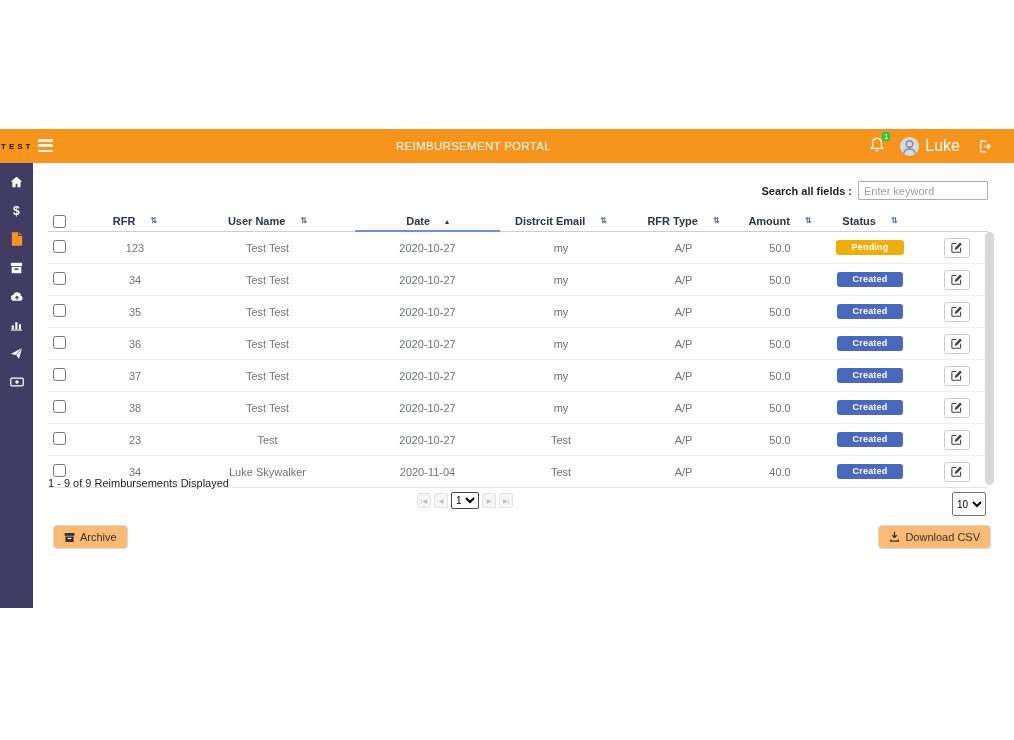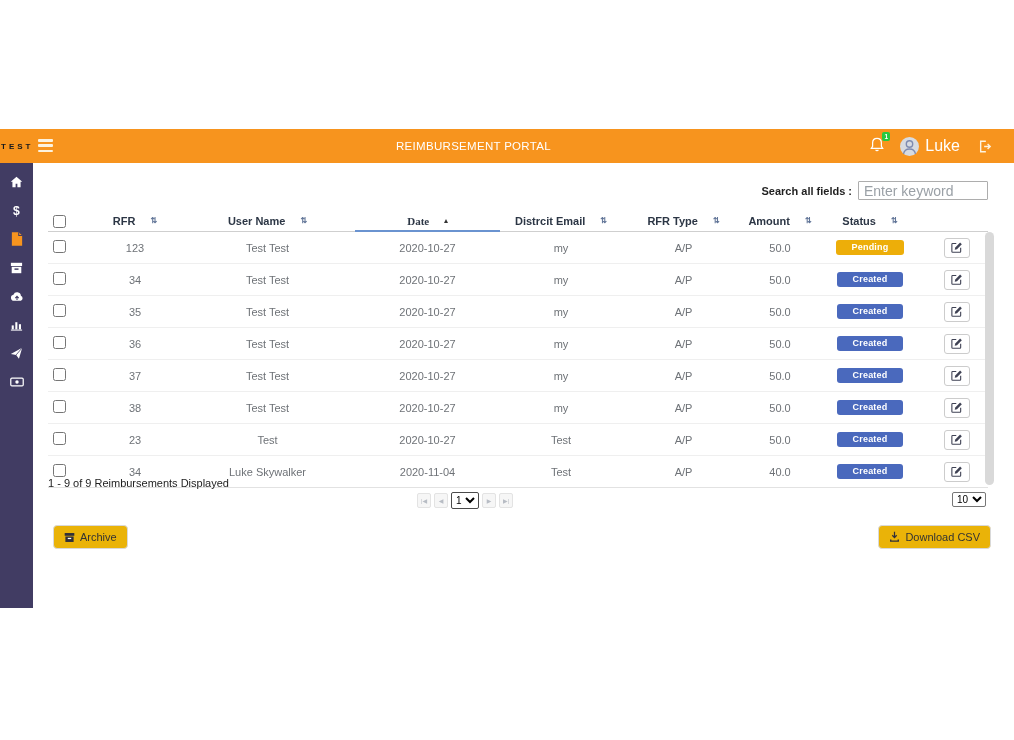--- a/index.html
+++ b/index.html
@@ -28,30 +28,30 @@
   .sidebar { position:absolute; top:163px; left:0; width:33px; height:445px;
     background:#413C63; padding-top:5px; z-index:2; }
   .side-item { height:28.5px; display:flex; align-items:center; justify-content:center; cursor:pointer; }
   .side-item svg { display:block; }
 
   .content { position:absolute; top:163px; left:33px; width:981px; height:445px; background:#fff; }
 
   .search-row { position:absolute; top:18px; right:26px; display:flex; align-items:center; }
   .search-label { font-size:11px; font-weight:bold; color:#1f1f1f; margin-right:6px; }
   .search-input { width:130px; height:19px; border:1px solid #adadad; border-radius:1px;
-    font-size:14px; padding:4px 5px; color:#333; font-family:"Liberation Sans", sans-serif; }
+    font-size:11px; padding:4px 5px; color:#333; font-family:"Liberation Sans", sans-serif; }
   .search-input::placeholder { color:#9aa0a6; }
 
   .table-wrap { position:absolute; top:47px; left:15px; width:940px; }
   .grid-row { display:grid; grid-template-columns:42px 90px 175px 145px 122px 123px 70px 110px 63px; align-items:center; }
   .thead { height:22px; border-bottom:1px solid #cfcfcf; }
   .th { height:22px; display:flex; align-items:center; justify-content:center; gap:15px;
     font-size:11px; font-weight:bold; color:#2c3645; cursor:pointer; }
   .th.check-col { justify-content:flex-start; padding-left:5px; cursor:default; }
-  .th.sorted { box-shadow:inset 0 -2px 0 #6a93d0;font-family:Liberation Serif, serif; }
+  .th.sorted { box-shadow:inset 0 -2px 0 #6a93d0; }
   .sort-icon { font-size:8px; color:#5f7396; line-height:1; }
   .th.sorted .sort-icon { font-size:7px; color:#333; }
   .tr { height:32px; border-bottom:1px solid #efefef; }
   .tr:last-child { border-bottom:1px solid #e2e2e2; }
   .td { font-size:11px; color:#6e7277; text-align:center; }
   .td.check-col { text-align:left; padding-left:5px; }
   input[type=checkbox] { width:13px; height:13px; accent-color:#fff; cursor:pointer; }
   .badge { display:inline-block; padding:2px 16px 3px; border-radius:3px; color:#fff;
     font-size:9px; font-weight:bold; letter-spacing:.2px; }
   .edit-btn { width:26px; height:20px; background:#fff; border:1px solid #ccc; border-radius:3px;
@@ -59,25 +59,25 @@
 
   .scroll-thumb { position:absolute; left:952px; top:69px; width:9px; height:253px;
     background:#d9d9d9; border-radius:5px; cursor:grab; }
 
   .summary { position:absolute; left:15px; top:314px; font-size:11px; color:#1d1d1d; }
   .paginator { position:absolute; left:384px; top:329px; display:flex; align-items:center; gap:3px; }
   .pg-btn { width:14px; height:15px; background:#f6f6f6; border:1px solid #e3e3e3; border-radius:2px;
     color:#b7bcc4; font-size:6px; display:flex; align-items:center; justify-content:center; cursor:default; }
   .pg-select { height:17px; font-size:10px; border:1px solid #4a4a4a; border-radius:2px;
     background:#fff; font-family:"Liberation Sans", sans-serif; }
-  .size-select { position:absolute; left:919px; top:329px; width:34px; height:15px; font-size:10px;
+  .size-select { position:absolute; left:919px; top:329px; width:34px; height:24px; font-size:10px;
     border:1px solid #767676; border-radius:2px; background:#fff; font-family:"Liberation Sans", sans-serif; }
 
   .action-btn { position:absolute; top:362px; height:24px; display:inline-flex; align-items:center; gap:5px;
-    background:#eab308; border:1px solid #d9d9d9; border-radius:4px; padding:0 10px;
+    background:#fdba74; border:1px solid #d9d9d9; border-radius:4px; padding:0 10px;
     font-size:11px; color:#333; cursor:pointer; font-family:"Liberation Sans", sans-serif; }
   .archive-btn { left:20px; }
   .download-btn { right:23px; }
 </style>
 </head>
 <body>
 
 <header class="topbar">
   <div class="logo">TEST</div>
   <div class="burger">

